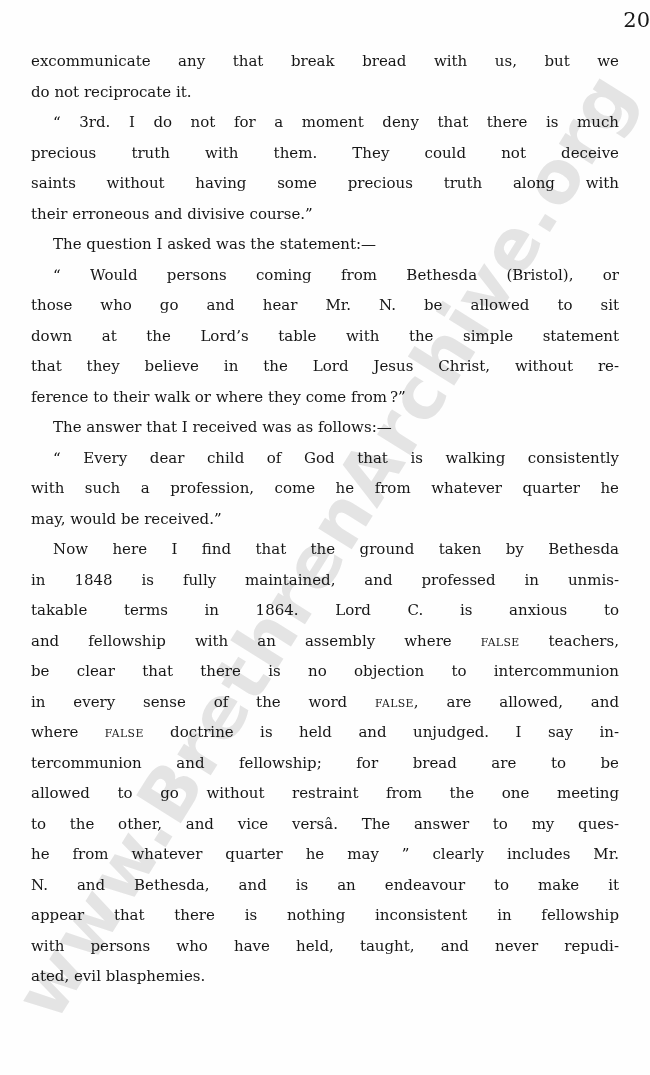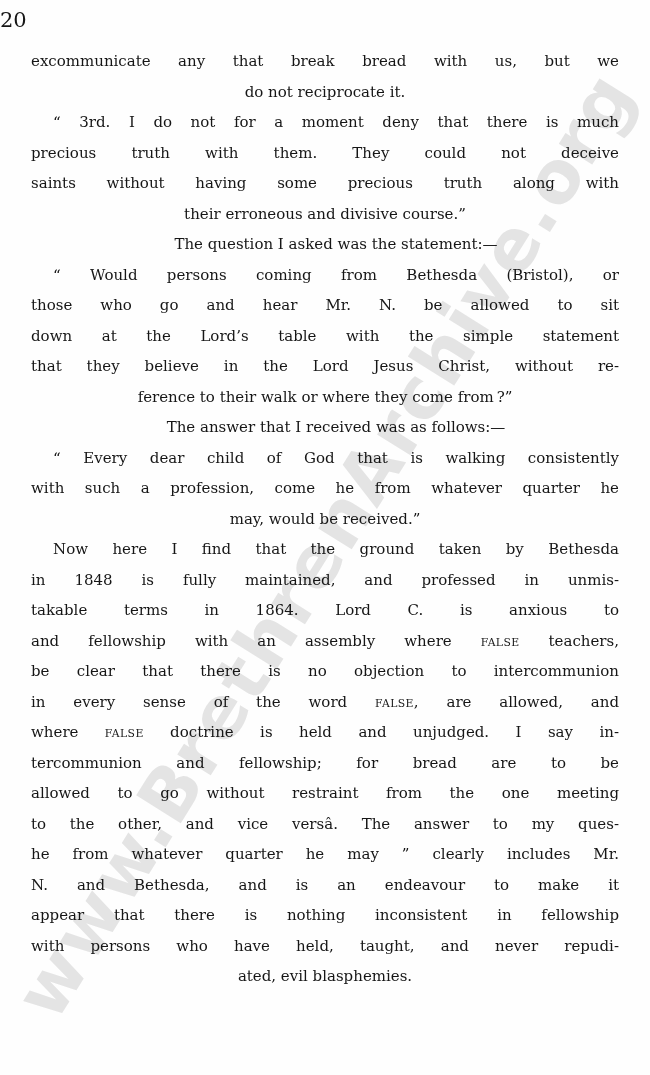--- a/index.html
+++ b/index.html
@@ -29,36 +29,36 @@
     white-space: nowrap;
     color: #e4e4e4;
     z-index: 0;
     user-select: none;
   }
   .page-number {
     position: absolute;
     top: 8px;
     left: 0;
     width: 100%;
-    text-align: left;
+    text-align: right;
     font-size: 21px;
     z-index: 1;
   }
   .text-block {
     position: absolute;
     left: 31px;
     top: 46px;
     width: 588px;
     z-index: 1;
     font-size: 15px;
   }
   .line {
     line-height: 30.5px;
     height: 30.5px;
-    text-align: center;
+    text-align: left;
     white-space: normal;
   }
   .line.j {
     text-align: justify;
     text-align-last: justify;
   }
   .line.ind {
     text-indent: 22px;
   }
   .seg-i {

